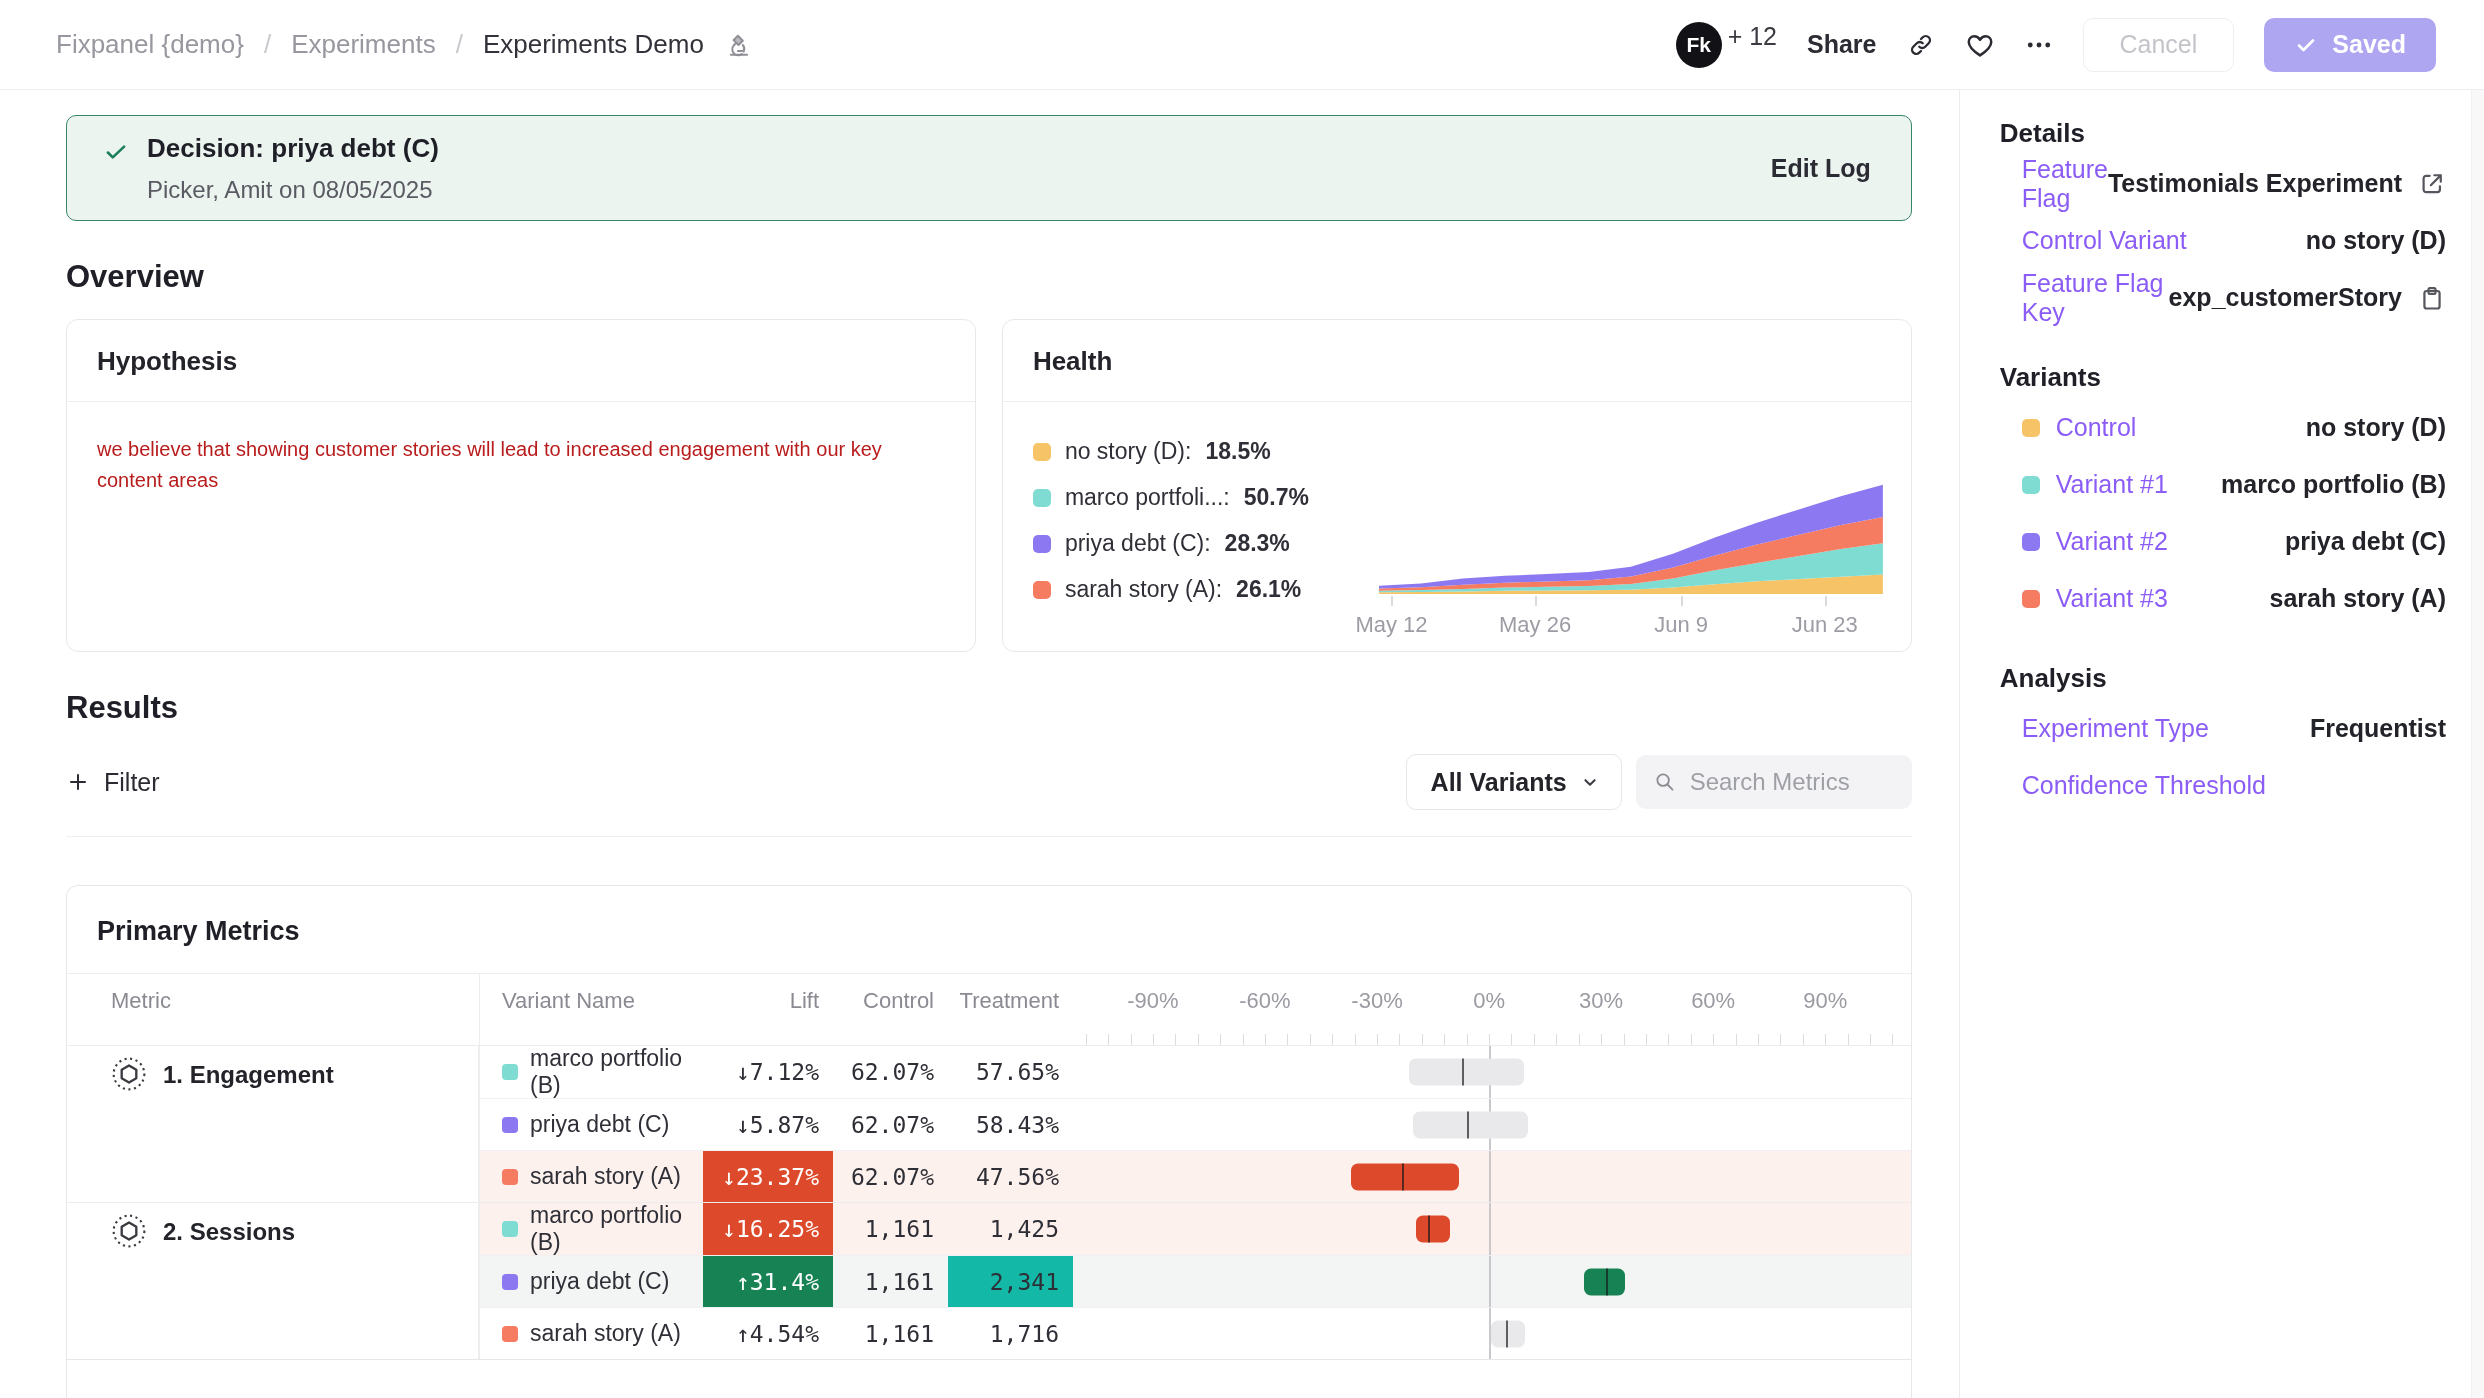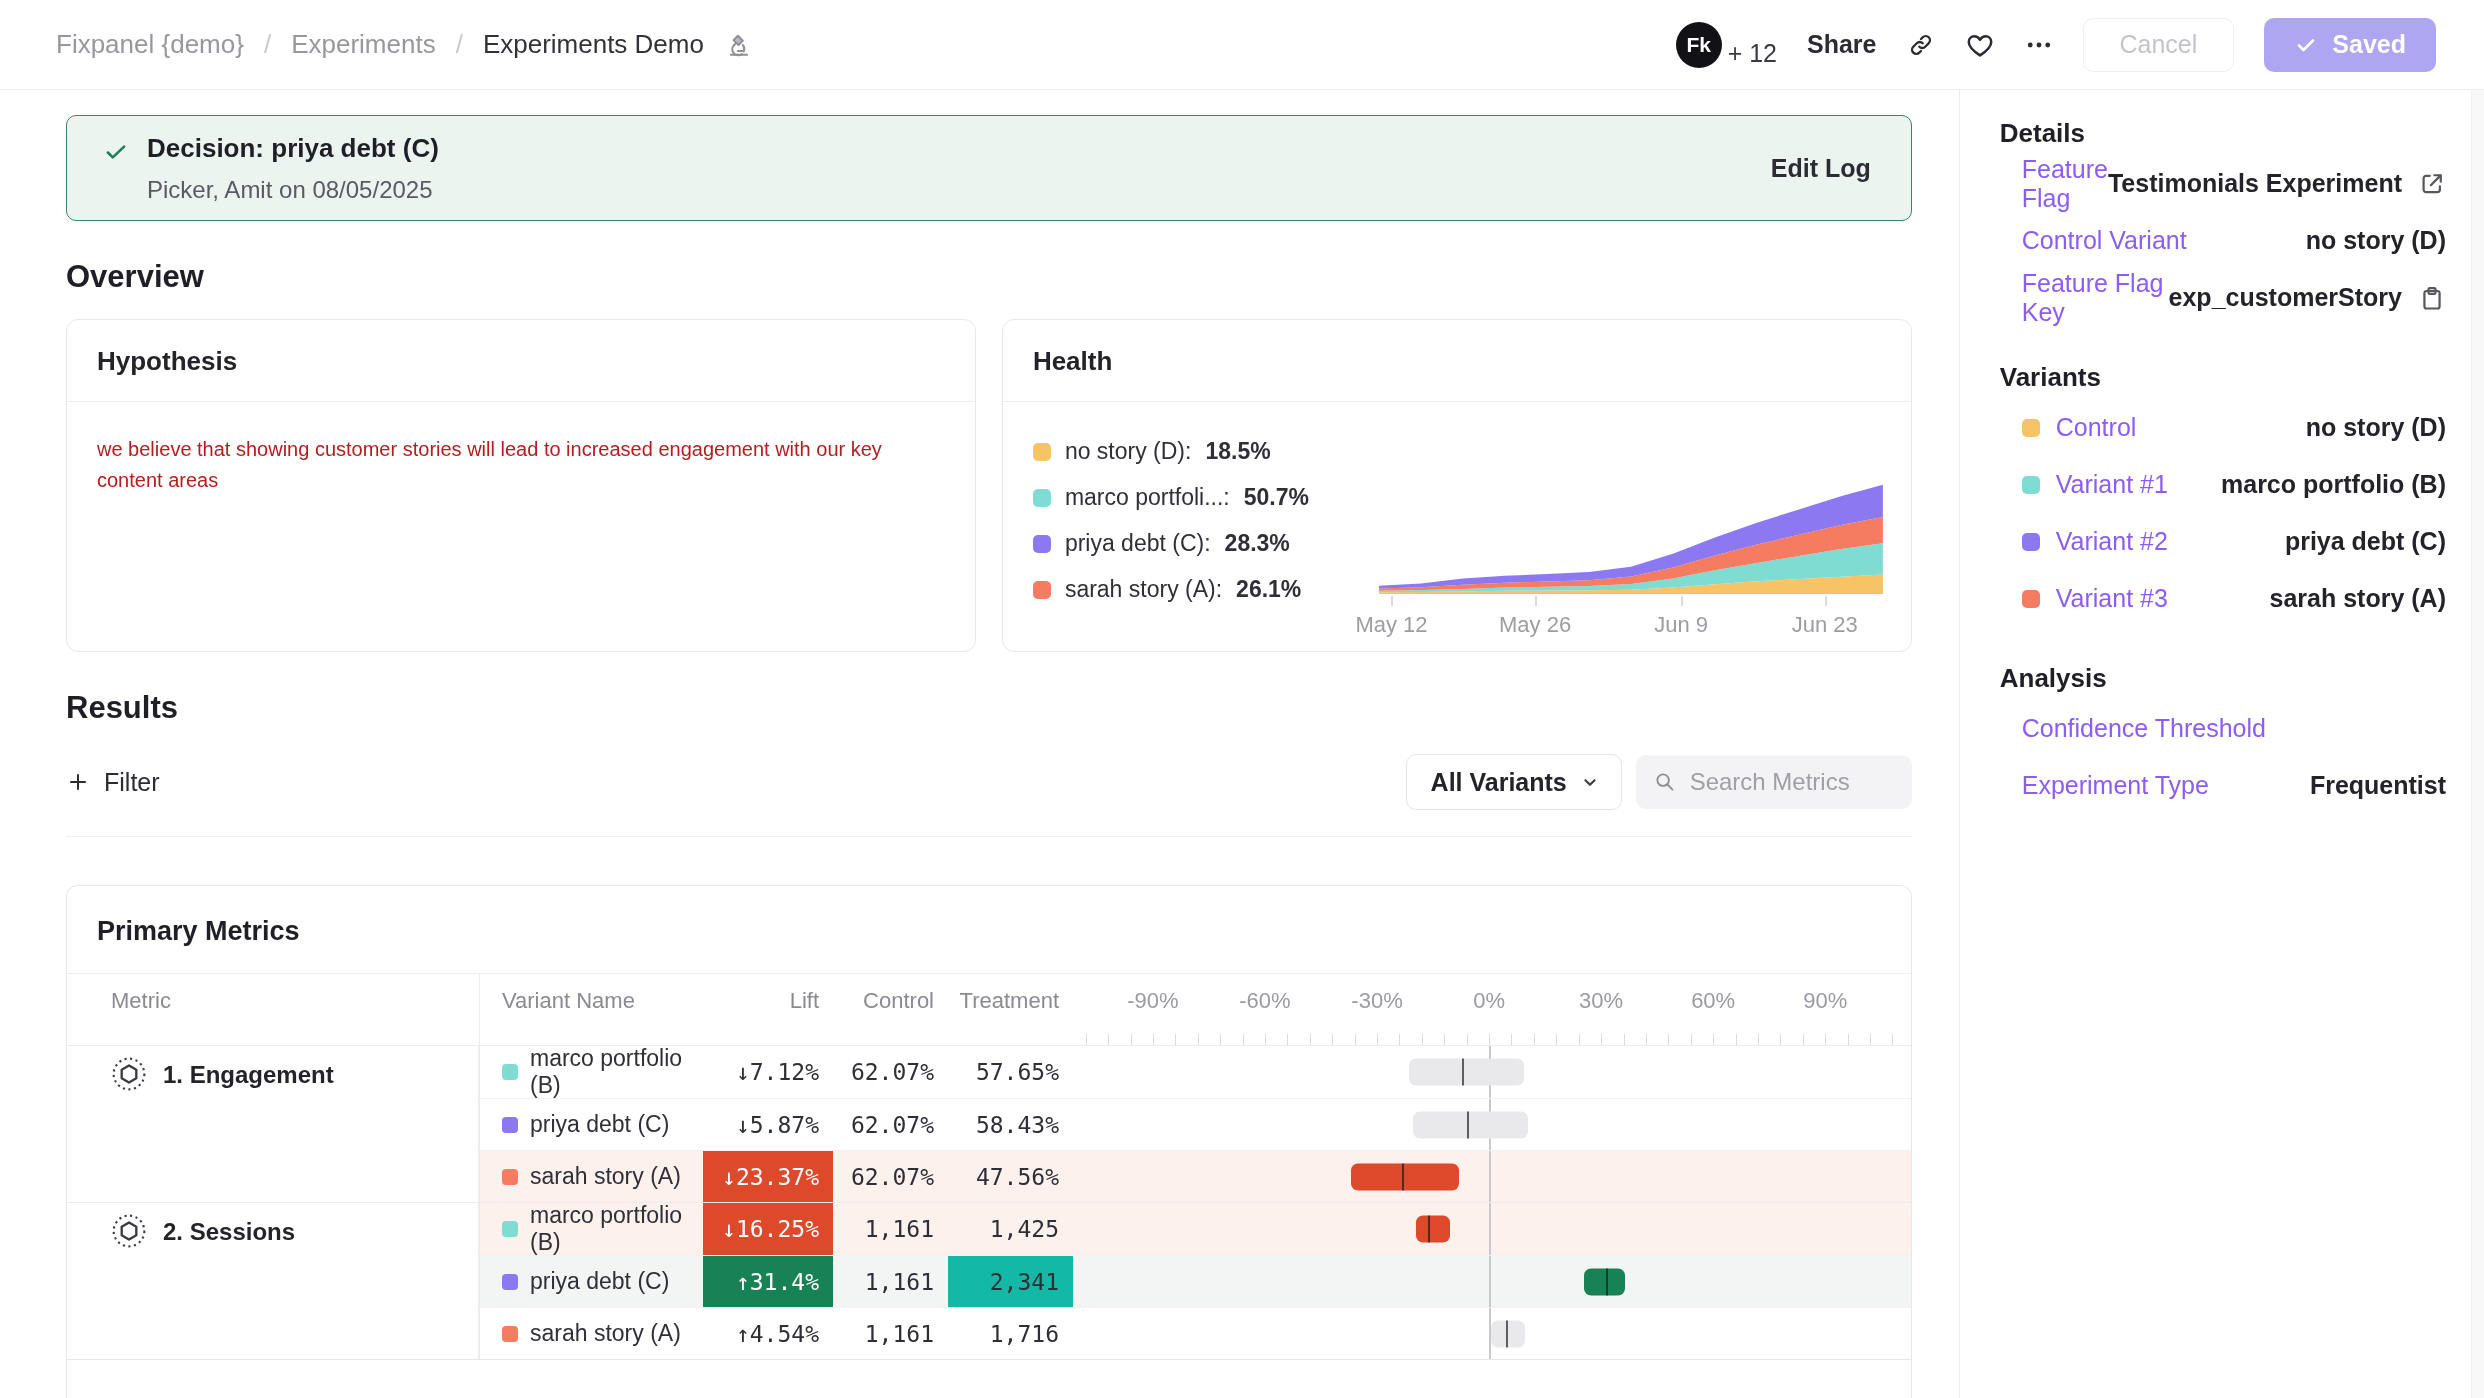--- a/index.html
+++ b/index.html
@@ -11,21 +11,21 @@
   svg{display:block}
   
   .top-header{height:90px;display:flex;align-items:center;justify-content:space-between;
     padding:0 48px 0 56px;border-bottom:1px solid #EEEEF0;box-sizing:border-box;}
   .breadcrumb{display:flex;align-items:center;gap:20px;font-size:26px;color:#97979F;}
   .crumb{cursor:pointer;}
   .crumb.current{color:#32323A;font-weight:normal;}
   .crumb-sep{color:#C9C9CE;}
   .crumb-icon{margin-left:2px;}
   .header-actions{display:flex;align-items:center;gap:30px;}
-  .avatar-group{display:flex;align-items:flex-end;gap:6px;}
+  .avatar-group{display:flex;align-items:flex-start;gap:6px;}
   .avatar{width:46px;height:46px;border-radius:50%;background:#121216;color:#fff;
     display:flex;align-items:center;justify-content:center;font-weight:bold;font-size:21px;cursor:pointer;}
   .collab{font-size:25px;color:#3A3A41;}
   .share-btn{font-size:25px;font-weight:600;color:#2B2B33;cursor:pointer;}
   .icon-btn{cursor:pointer;display:flex;align-items:center;}
   .btn-cancel{height:54px;padding:0 36px;border:1px solid #EFEFF2;border-radius:10px;
     color:#C3C3CA;font-size:25px;background:#fff;display:flex;align-items:center;cursor:pointer;}
   .btn-saved{height:54px;padding:0 30px;background:#AFA6F2;border:none;border-radius:10px;
     color:#fff;font-size:25px;font-weight:600;display:flex;gap:14px;align-items:center;cursor:pointer;}
   
@@ -502,30 +502,30 @@
           <span class="swatch" style="background: rgb(245, 123, 97);"></span>
           <span>Variant #3</span>
         </span>
         <span class="side-value">
           <span>sarah story (A)</span>
         </span>
       </div>
       <div class="side-h spaced">Analysis</div>
       <div class="side-row">
         <span class="side-label">
+          <span>Experiment Type</span>
+        </span>
+        <span class="side-value">
+          <span>Frequentist</span>
+        </span>
+      </div>
+      <div class="side-row">
+        <span class="side-label">
           <span>Confidence Threshold</span>
         </span>
         <span class="side-value">
           <span></span>
         </span>
       </div>
-      <div class="side-row">
-        <span class="side-label">
-          <span>Experiment Type</span>
-        </span>
-        <span class="side-value">
-          <span>Frequentist</span>
-        </span>
-      </div>
     </div>
 </div>
 
 <div class="scroll-strip"></div>
 
 </body></html>

